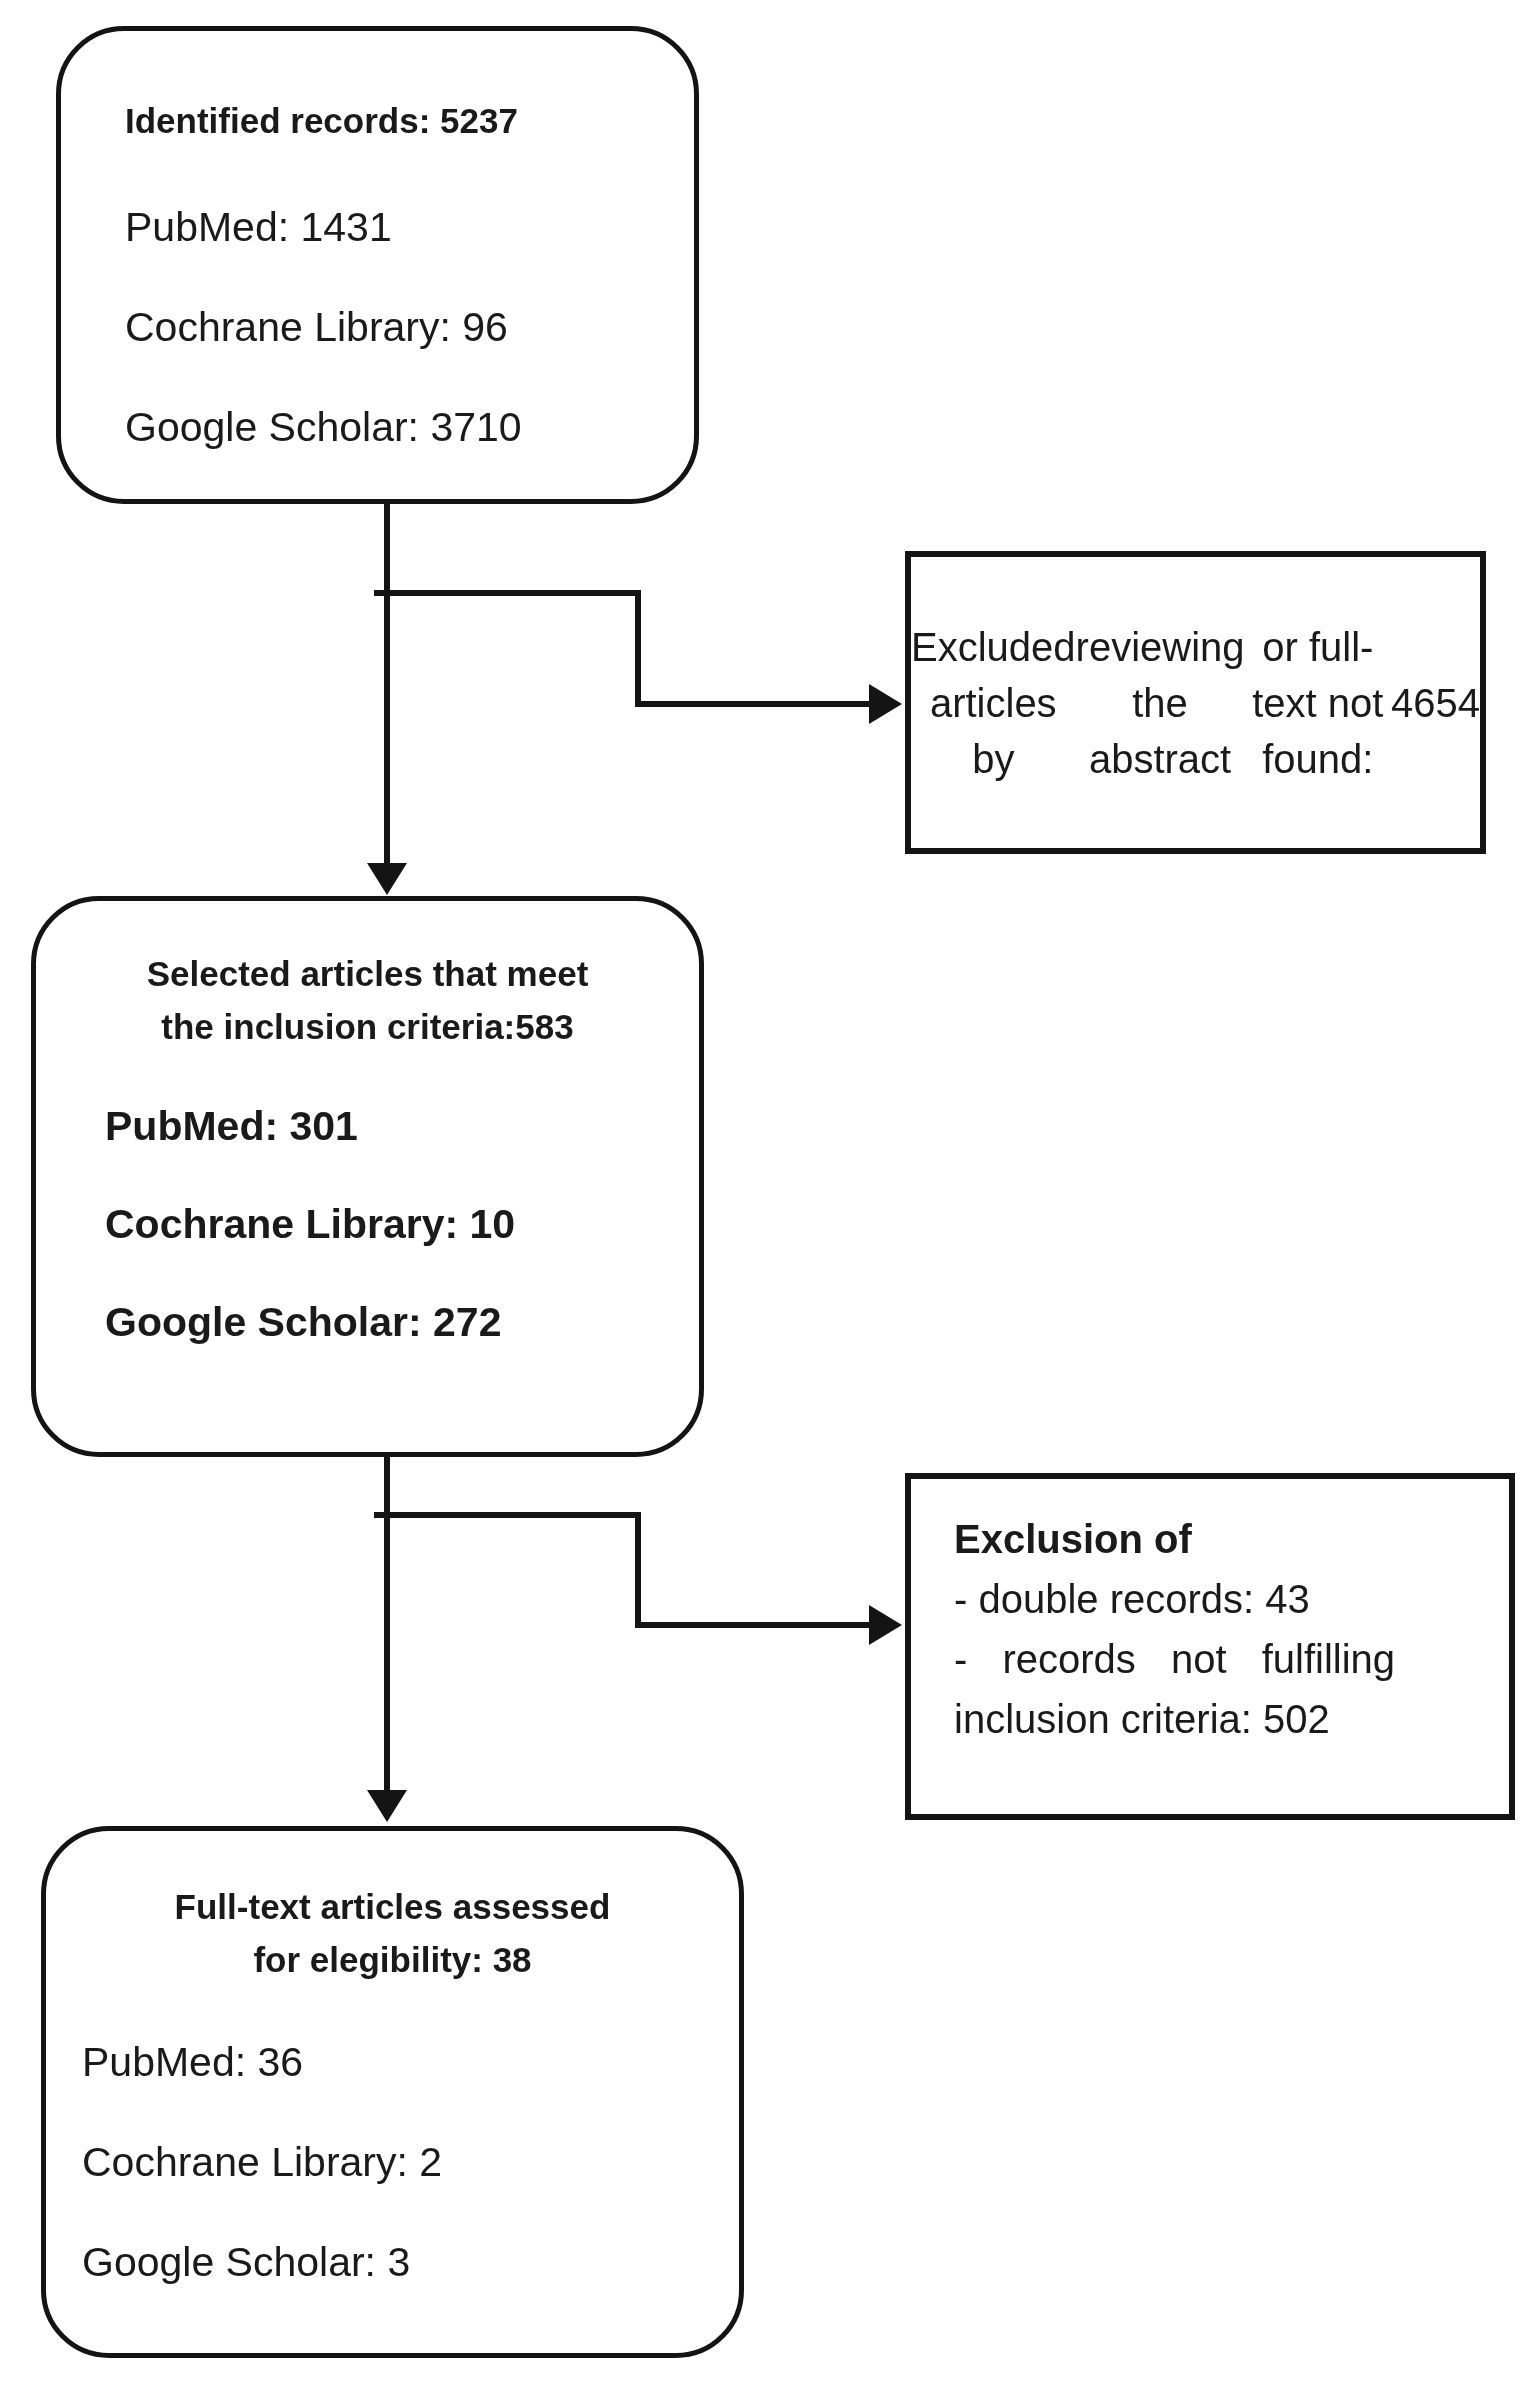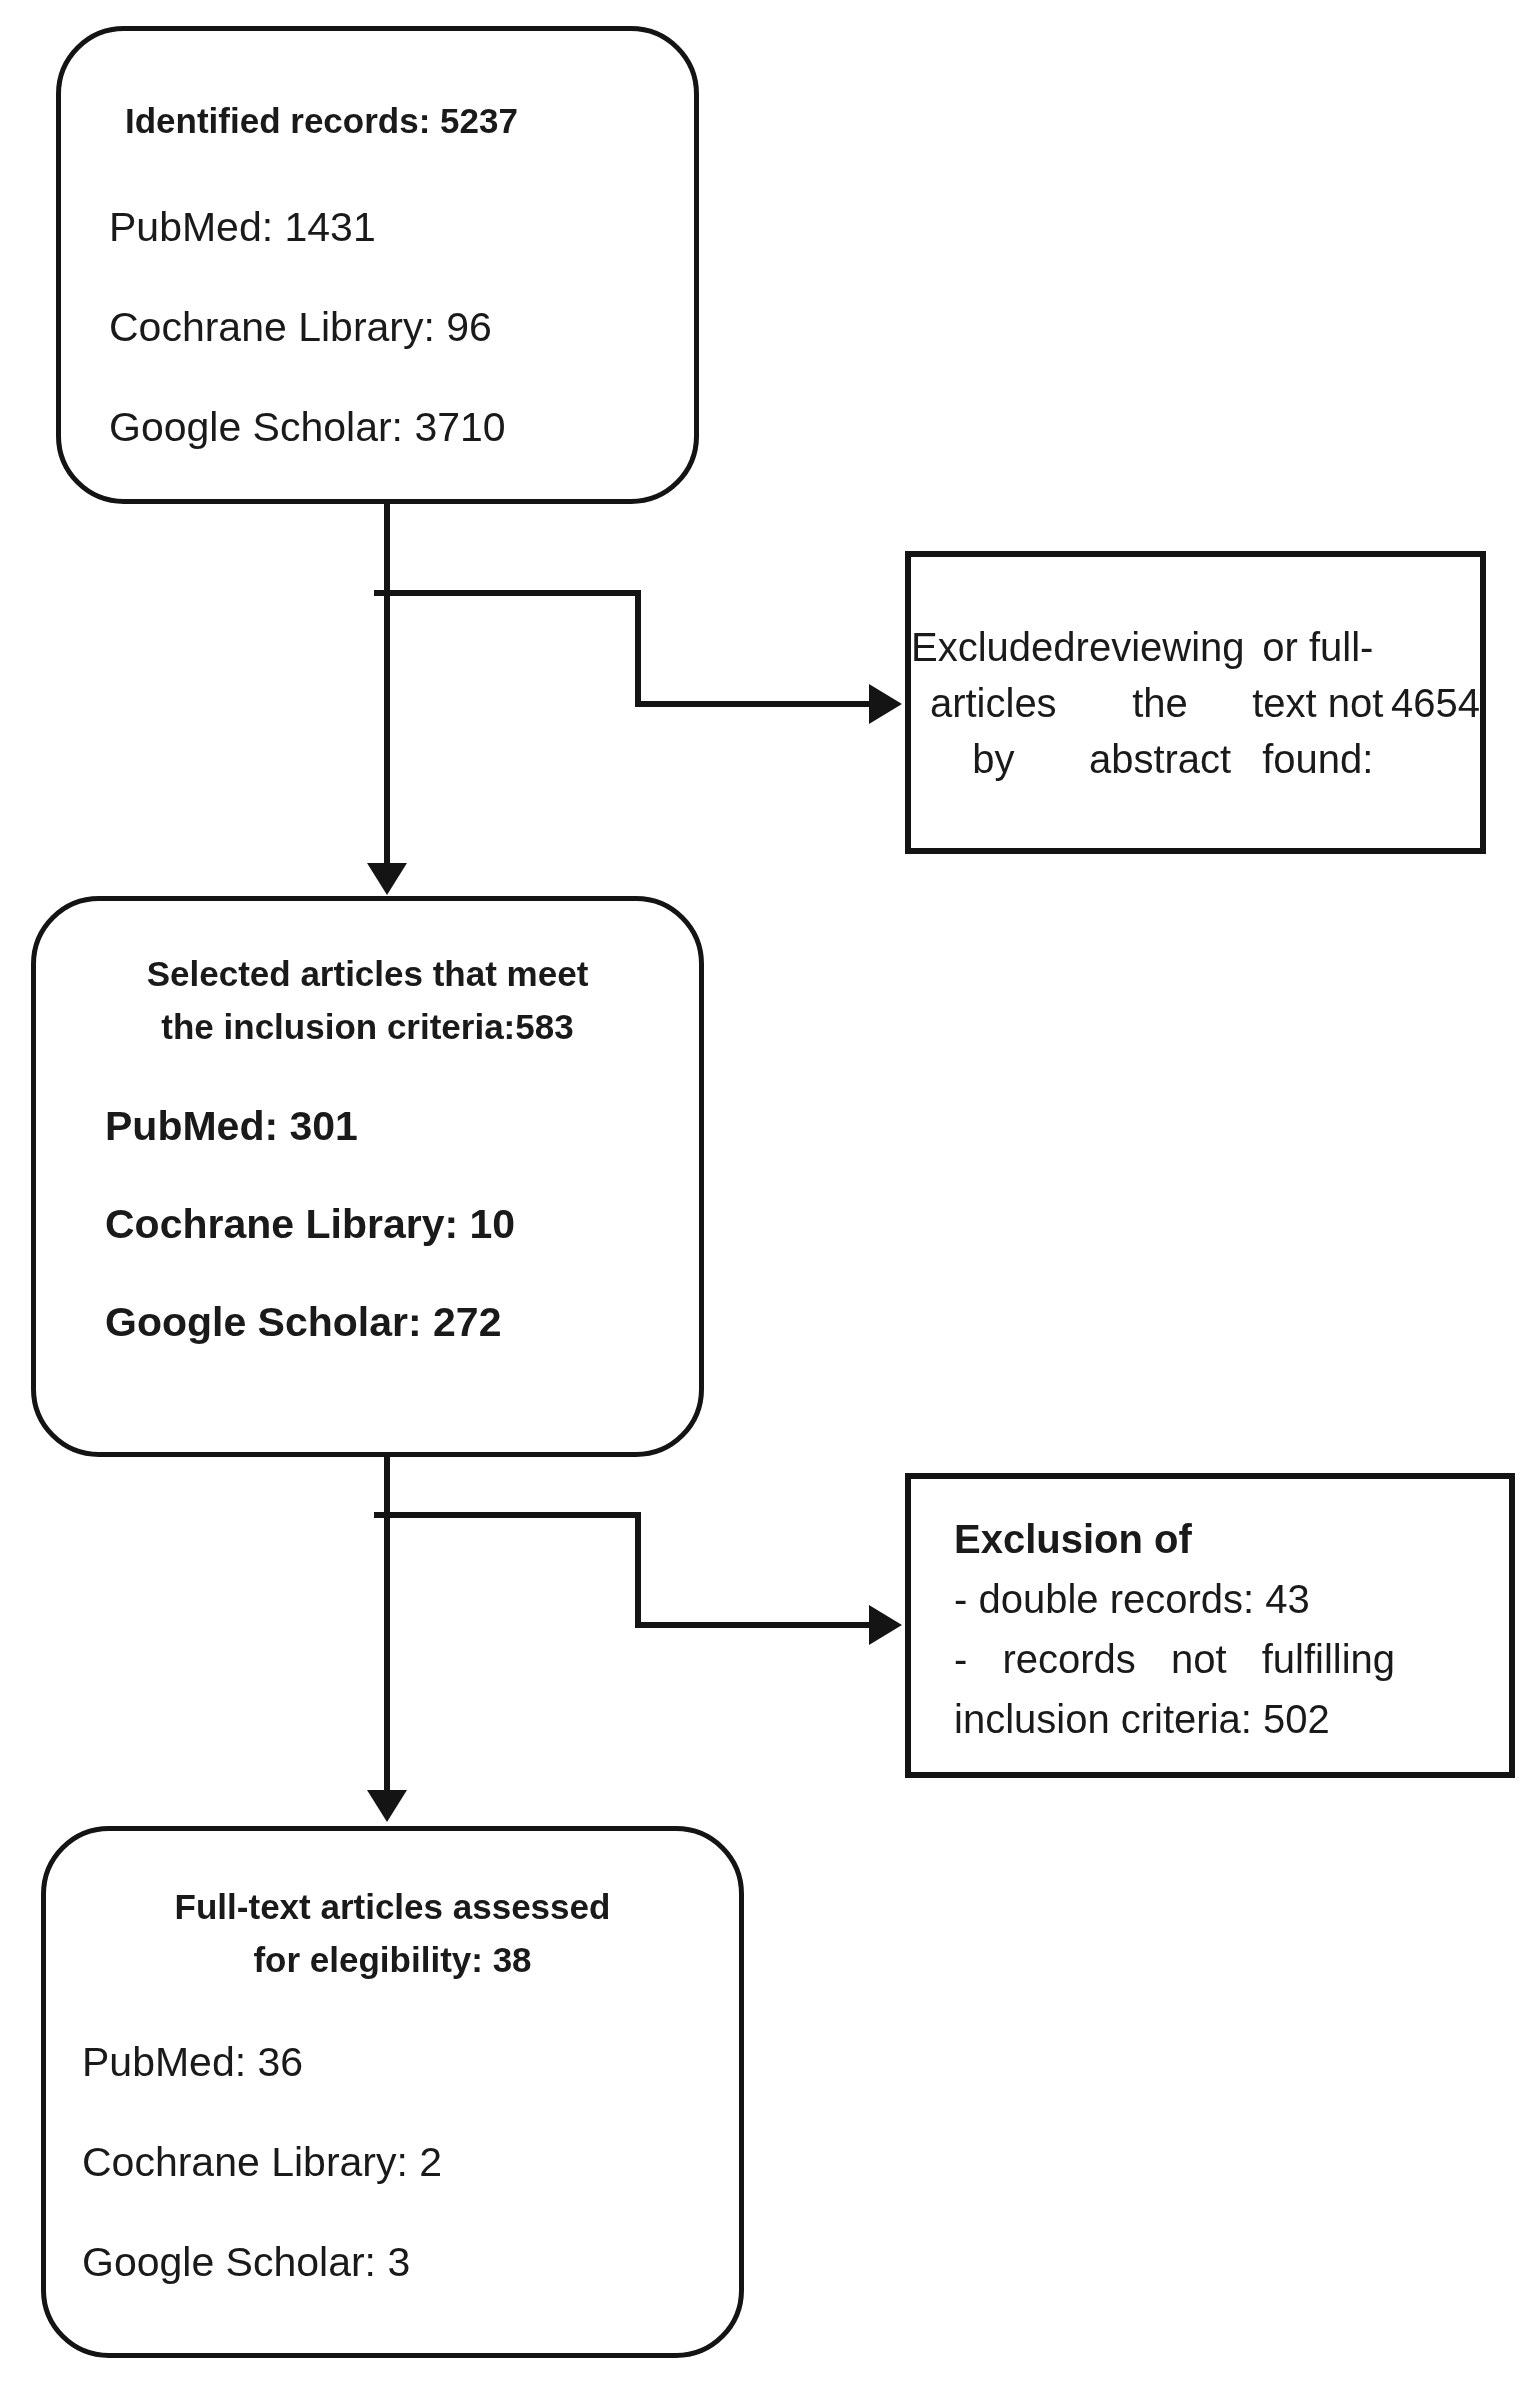--- a/index.html
+++ b/index.html
@@ -28,40 +28,40 @@
     border: 6.4px solid #141414;
     background: #ffffff;
   }
 
   #box-identified { left: 56px;  top: 26px;   width: 643px;  height: 478px; }
   #box-excl1      { left: 905px; top: 551px;  width: 581px;  height: 303px;
                     display: flex; flex-direction: row; justify-content: center;
                     align-items: center; text-align: center;
                     font-size: 40px; line-height: 56px; }
   #box-selected   { left: 31px;  top: 896px; width: 673px; height: 561px; }
-  #box-excl2      { left: 905px; top: 1473px; width: 610px;  height: 305px;
+  #box-excl2      { left: 905px; top: 1473px; width: 610px;  height: 347px;
                     padding: 30px 34px 0 43px; font-size: 40px; line-height: 60px; }
   #box-fulltext   { left: 41px;  top: 1826px; width: 703px;  height: 532px; }
 
   .btitle {
     font-weight: bold;
     font-size: 35px;
     line-height: 53px;
   }
   .btitle.left  { text-align: left; padding-left: 64px; margin-top: 63px; margin-bottom: 60px; }
   .btitle.center { text-align: center; padding: 0 21.4px; }
   #box-selected .btitle.center { margin-top: 46px; margin-bottom: 53px; }
   #box-fulltext .btitle.center { margin-top: 49px; margin-bottom: 56px; }
 
   .bline {
     font-size: 41px;
     line-height: 41px;
     margin-bottom: 59px;
   }
-  #box-identified .bline { padding-left: 48px; }
+  #box-identified .bline { padding-left: 64px; }
   #box-selected  .bline { padding-left: 69px; margin-bottom: 57px; font-weight: bold; }
   #box-fulltext  .bline { padding-left: 36px; }
 
   .sline { font-weight: normal; }
   .sbold { font-weight: bold; }
   .justify { word-spacing: 24px; }
 
   
   .cline { position: absolute; background: #141414; }
   #v-line-1  { left: 384px; top: 503px;  width: 5.7px;   height: 363px; }

